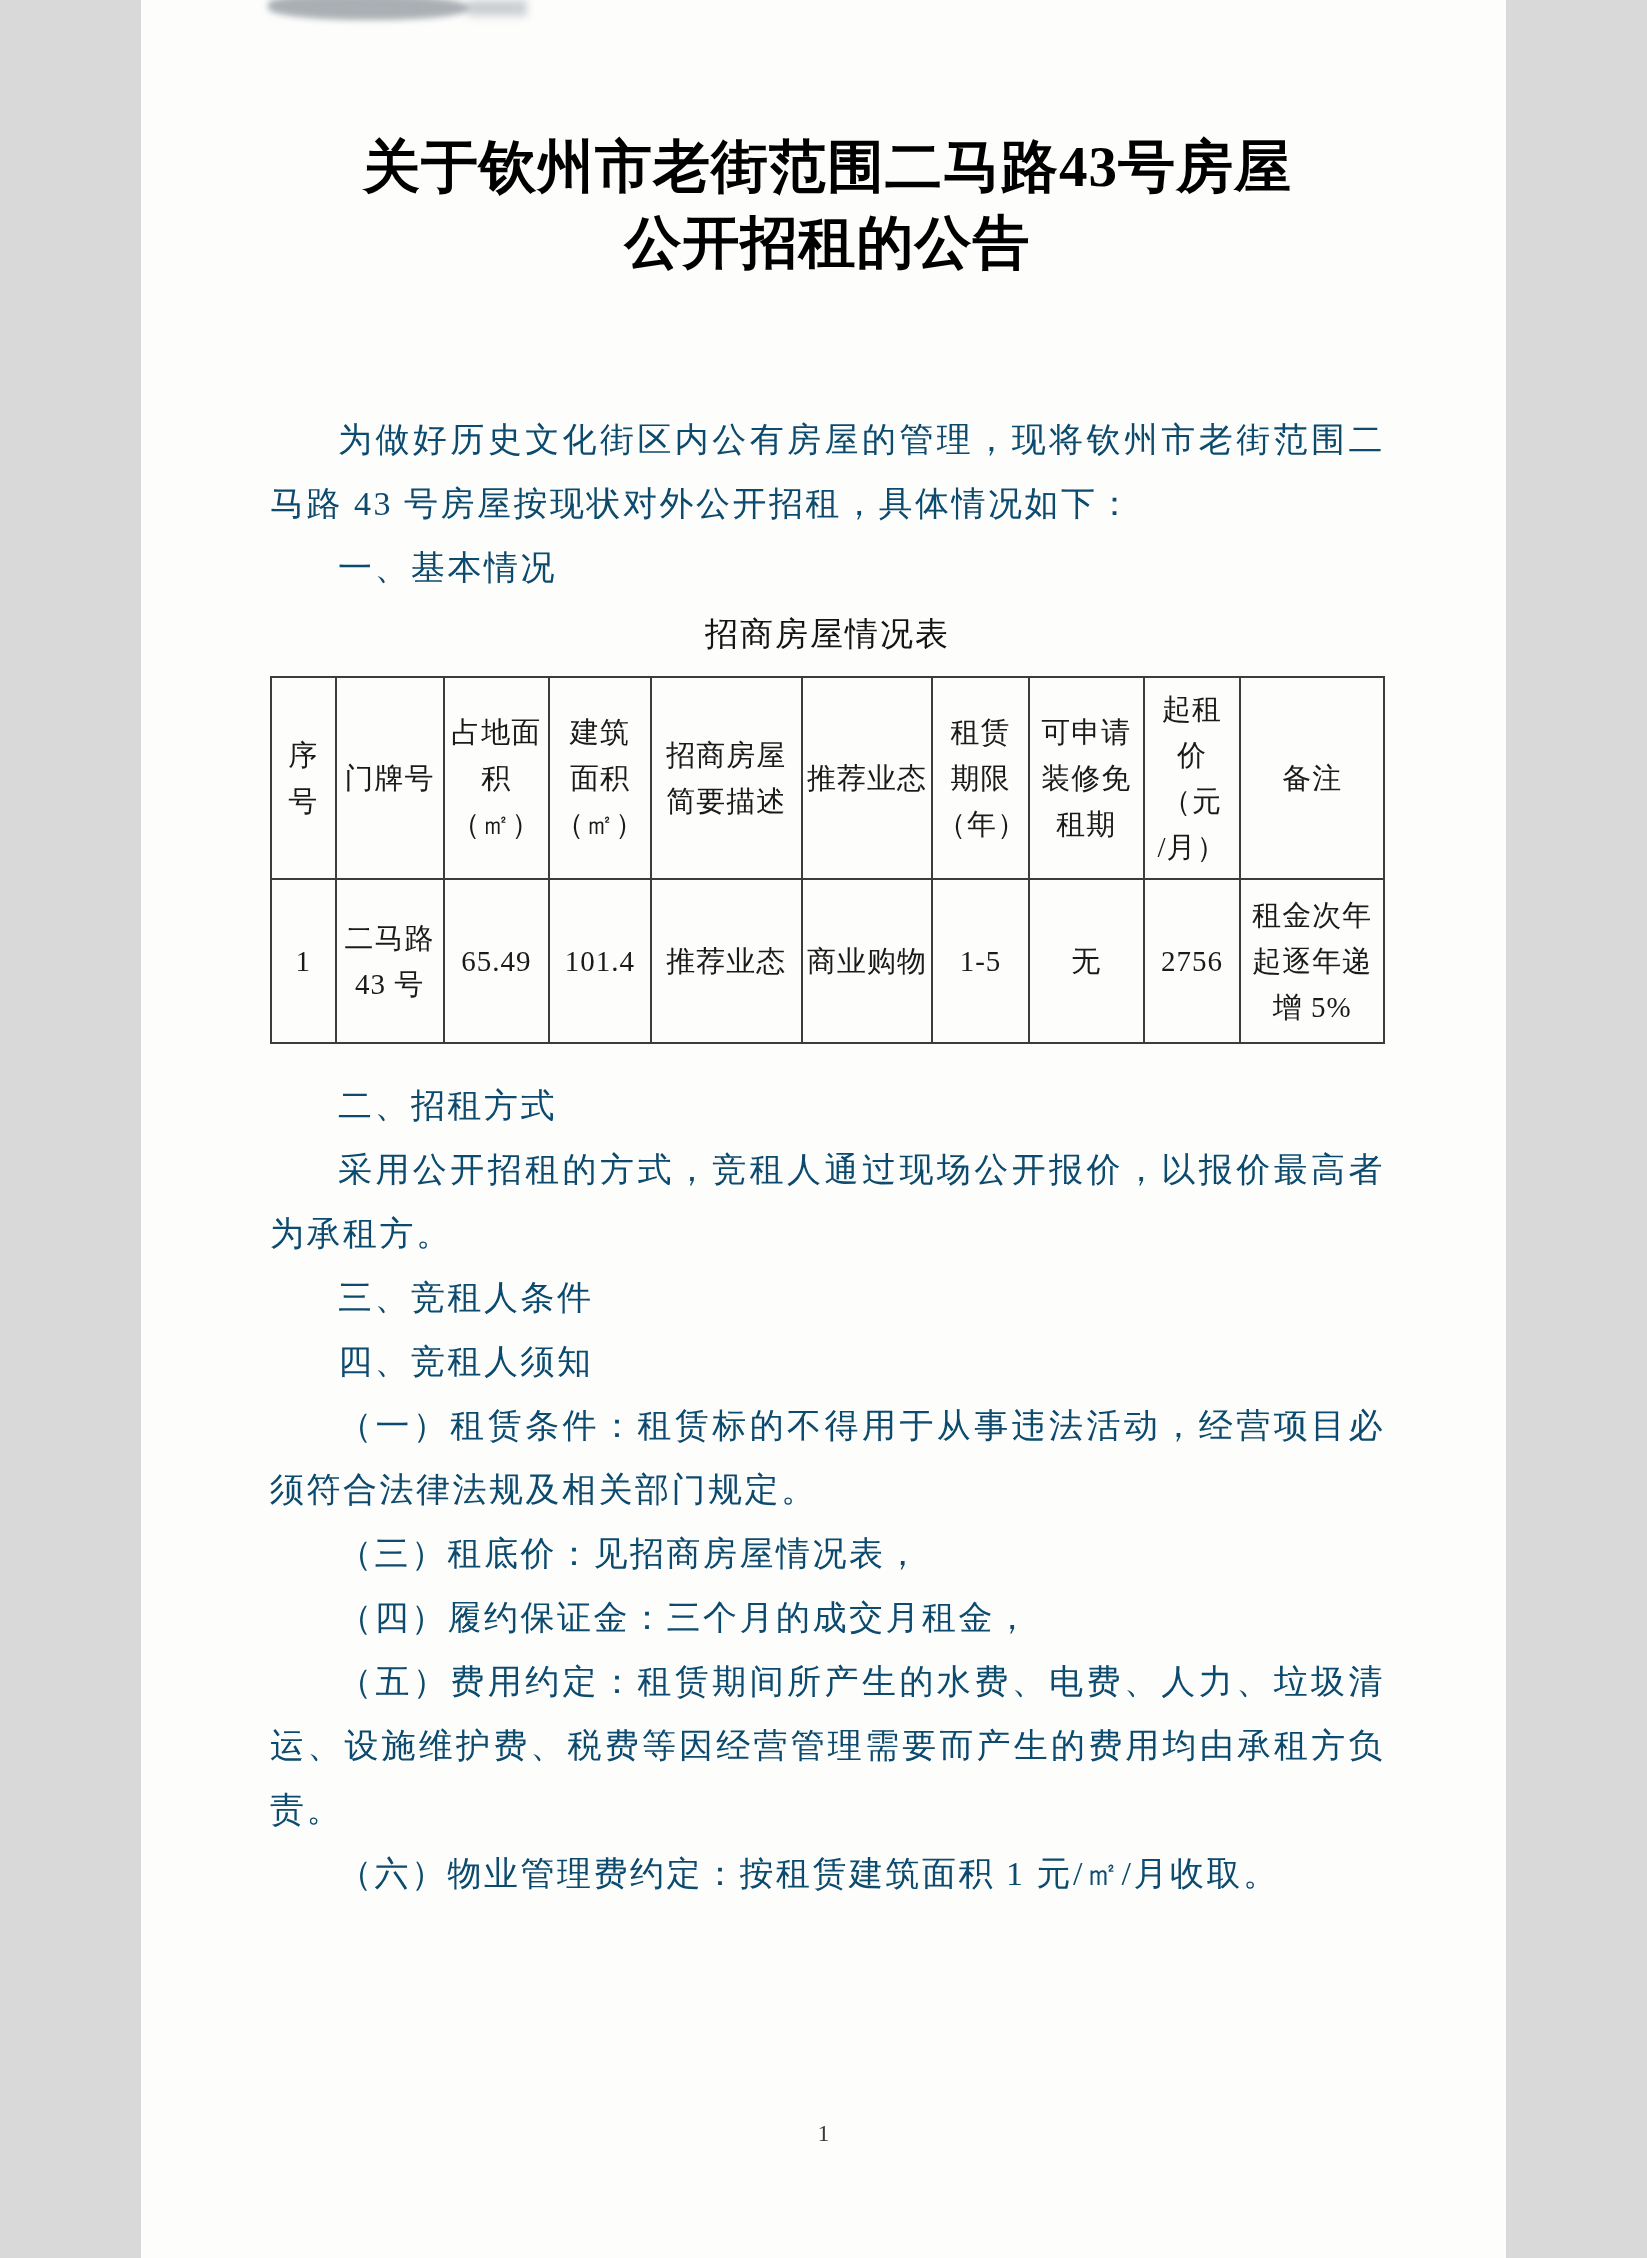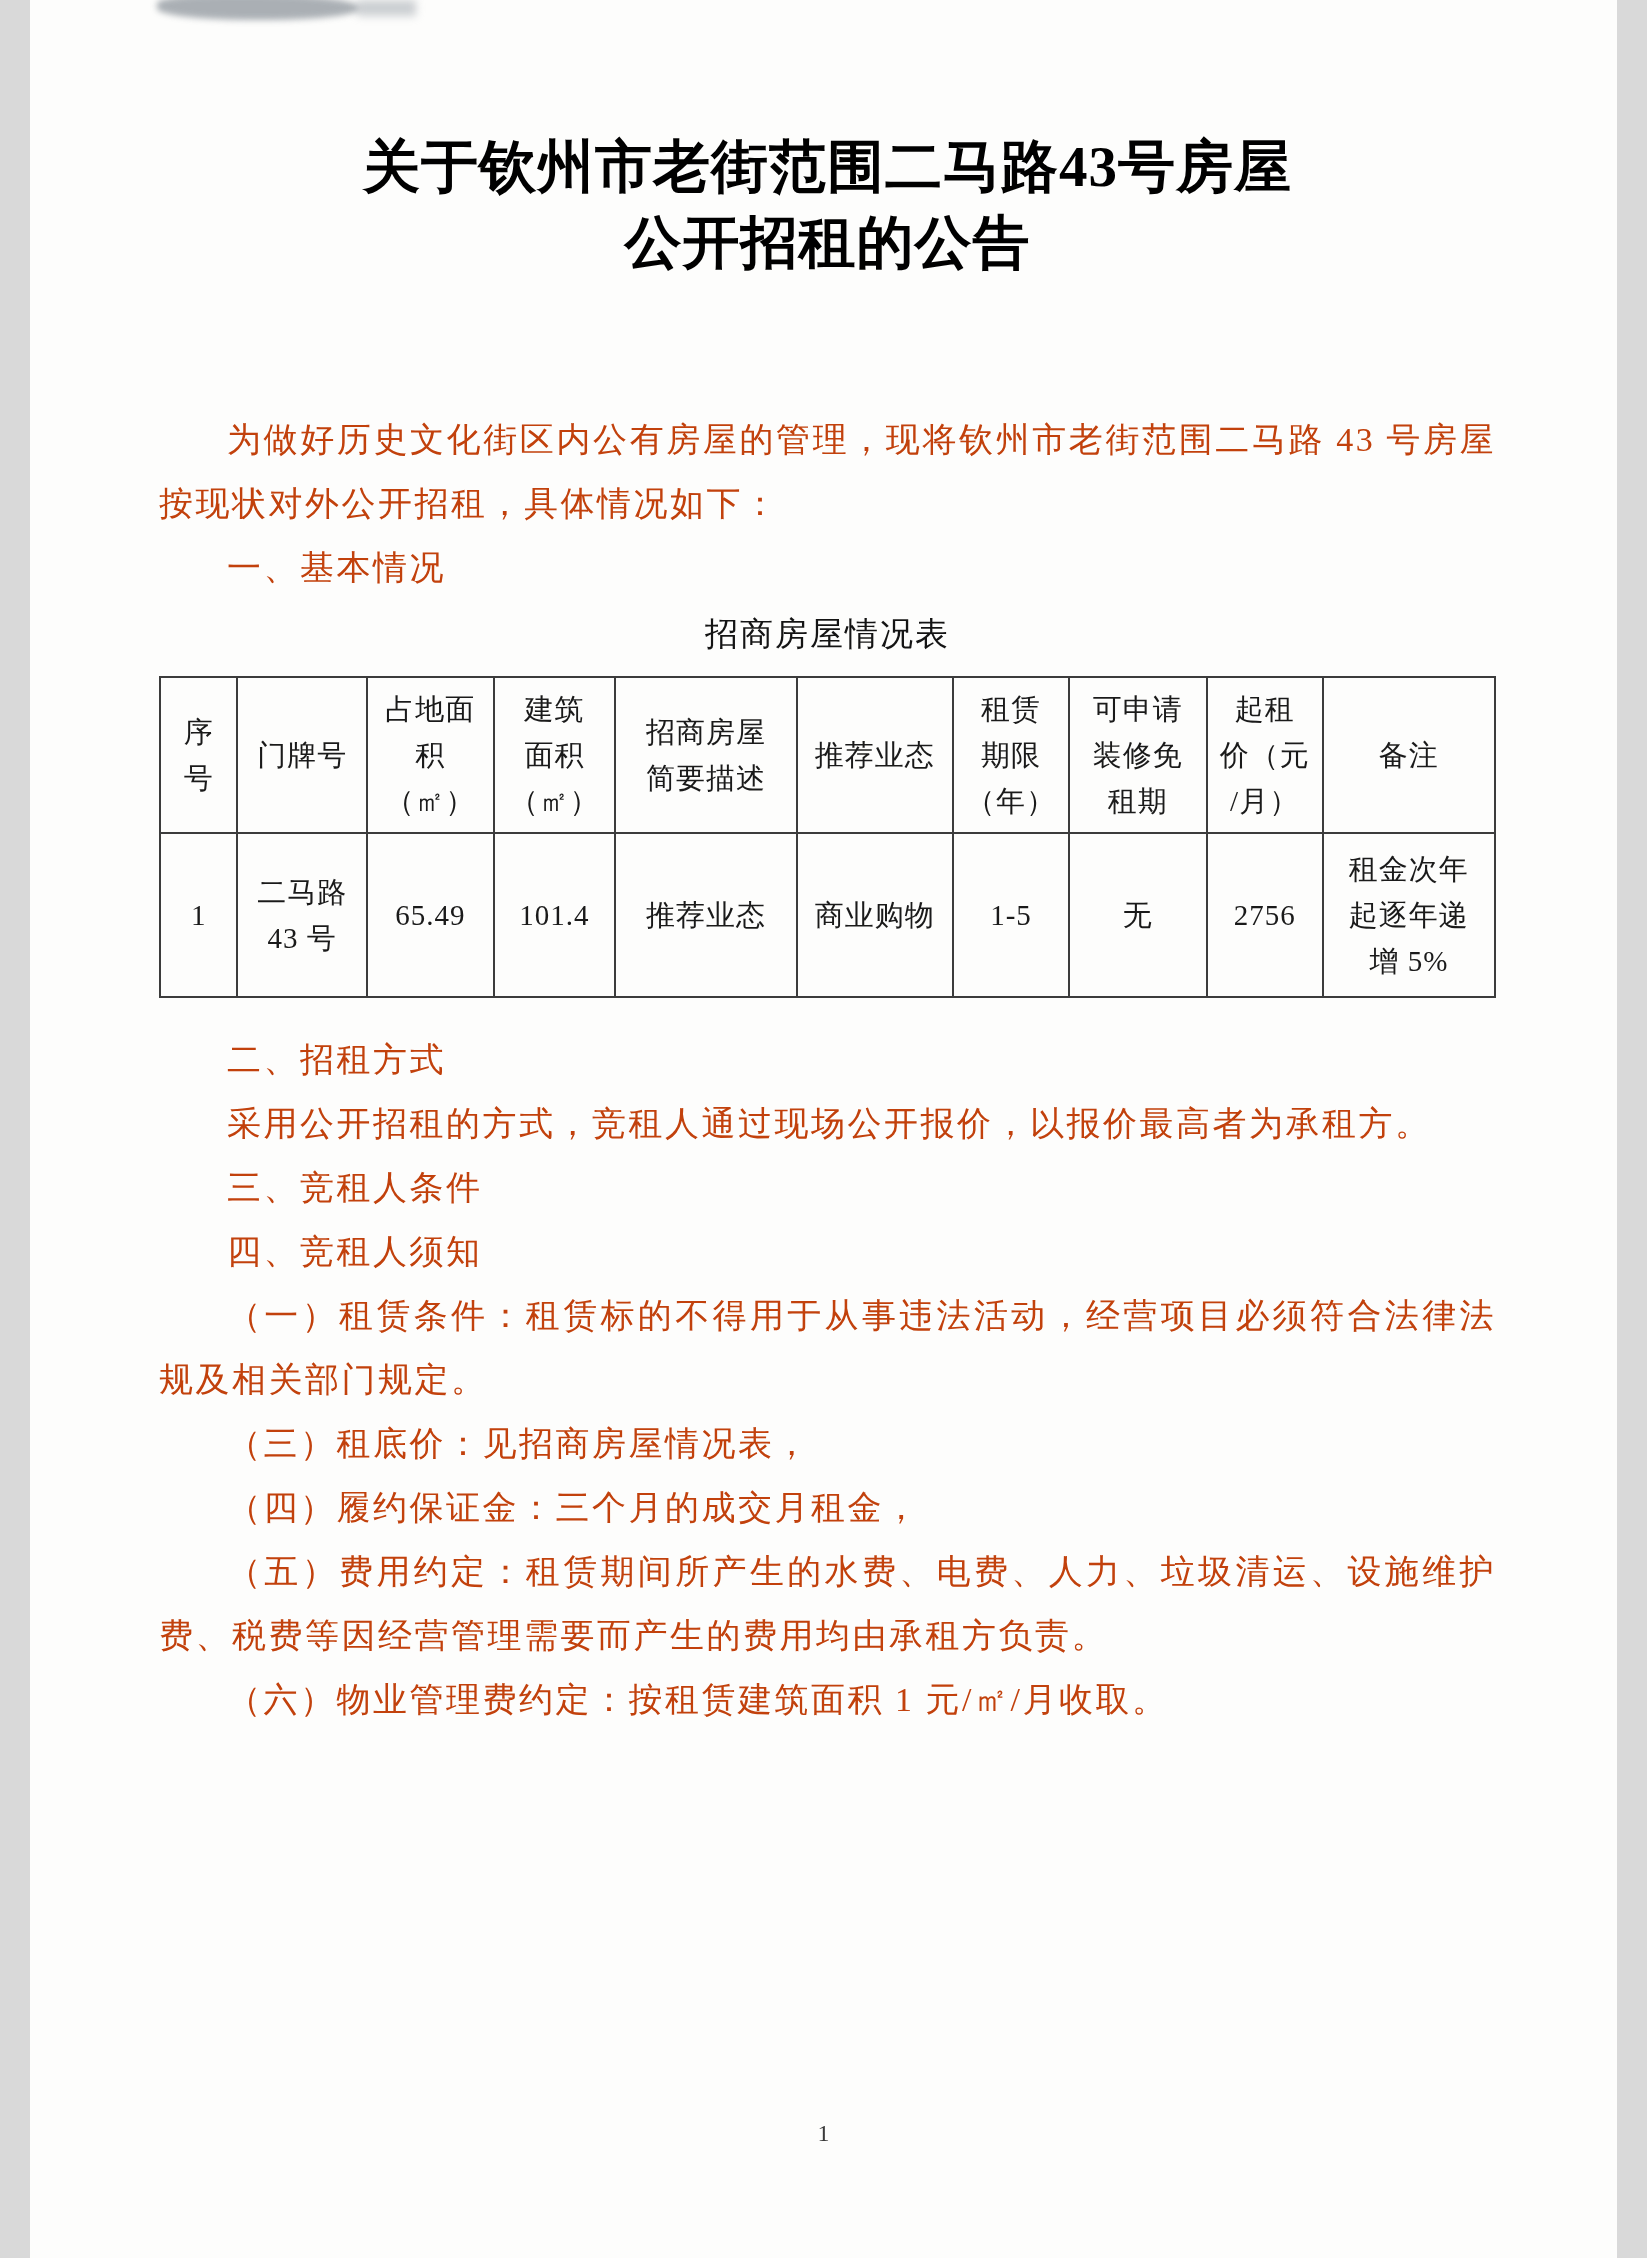--- a/index.html
+++ b/index.html
@@ -1,19 +1,19 @@
 <!DOCTYPE html>
 <html><head>
 <meta charset="utf-8">
 <style>
   * { margin:0; padding:0; box-sizing:border-box; }
   html,body { background:#d9d9d9; }
   .page {
     position:relative;
-    width:1587px; height:2258px;
+    width:1365px; height:2258px;
     margin:0 auto;
     background:#fdfdfc;
     color:#141414;
     font-family:"Liberation Serif","DejaVu Serif",serif;
     overflow:hidden;
   }
   .scan-smudge {
     position:absolute; top:-6px; left:127px;
     width:203px; height:26px;
     background:#8f969d;
@@ -35,21 +35,21 @@
     letter-spacing:1px;
     color:#000;
     margin-bottom:127px;
   }
   .para, .heading, .item {
     font-size:34px;
     line-height:64px;
     letter-spacing:2.5px;
     text-align:justify;
     text-indent:2em;
-    color:#c2410c;
+    color:#0c4a6e;
   }
   .caption {
     font-size:33px;
     line-height:64px;
     text-align:center;
     letter-spacing:2px;
     margin-top:2px;
   }
   table.housing {
     width:100%;

